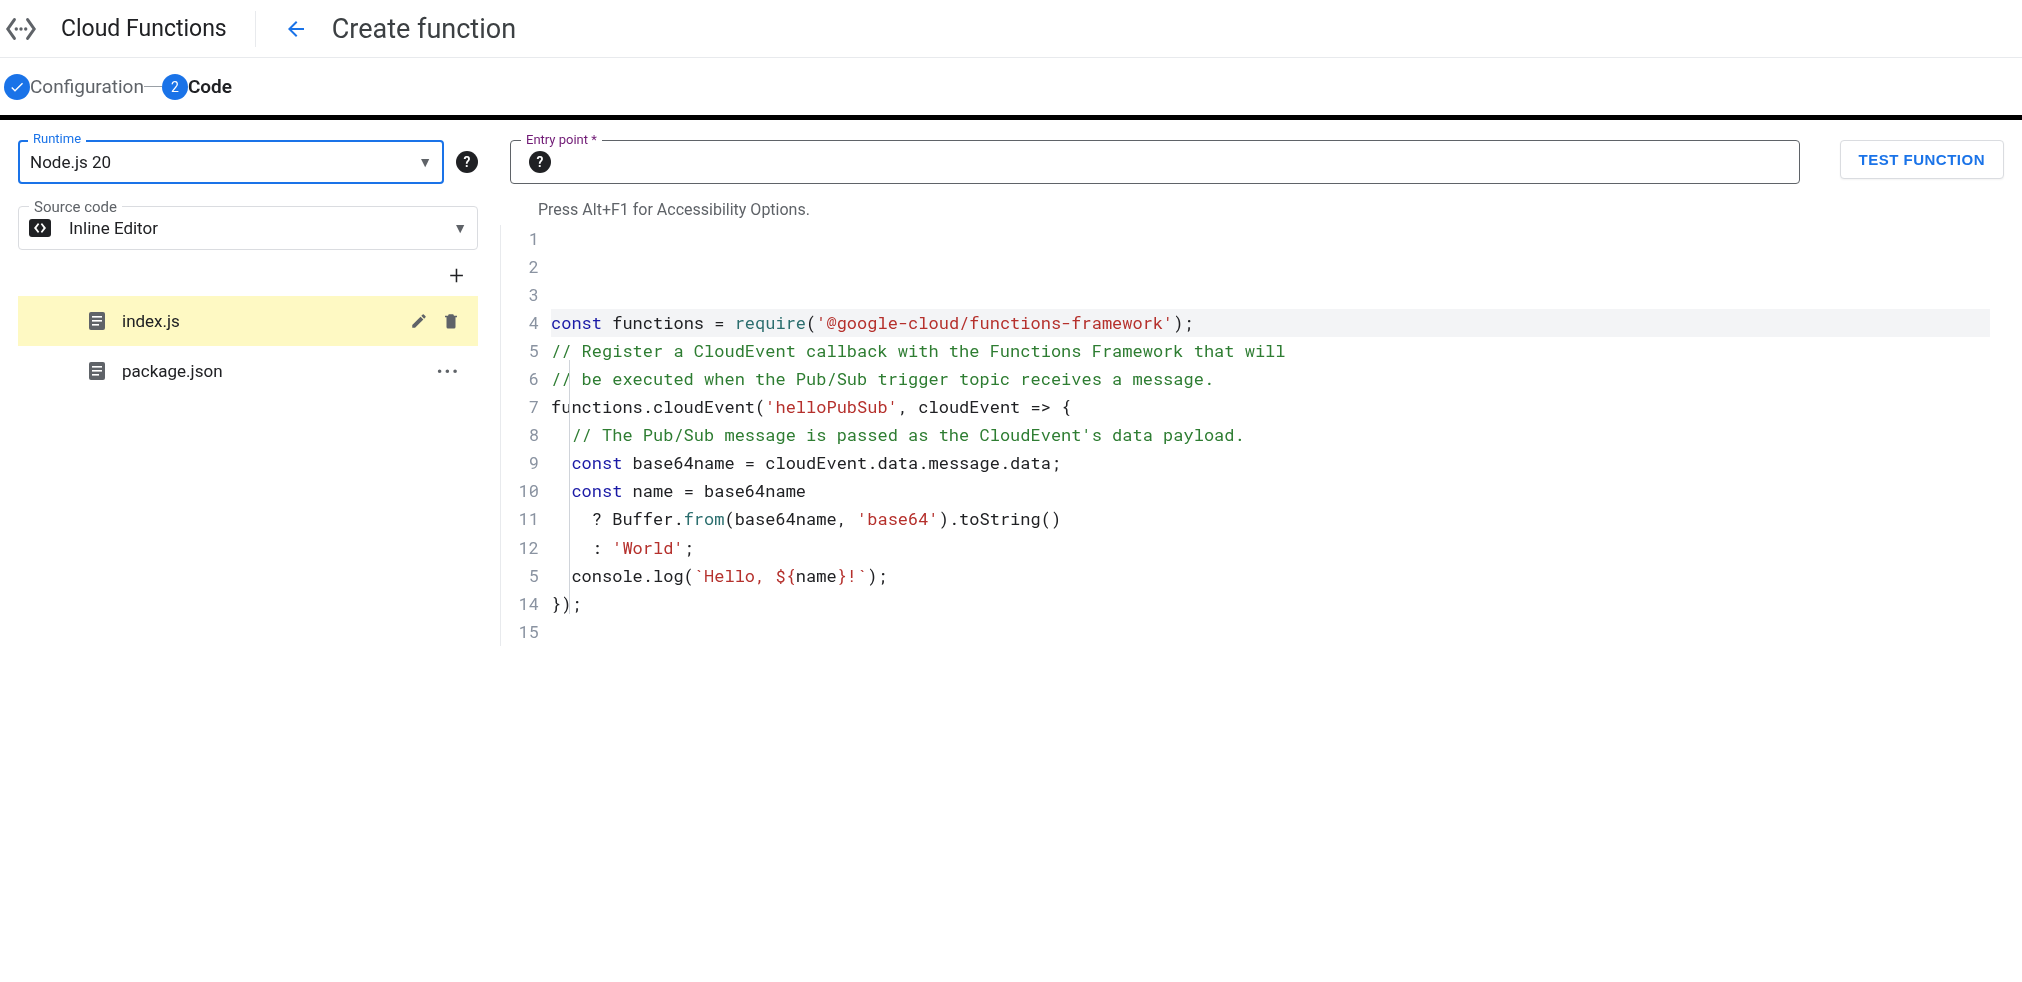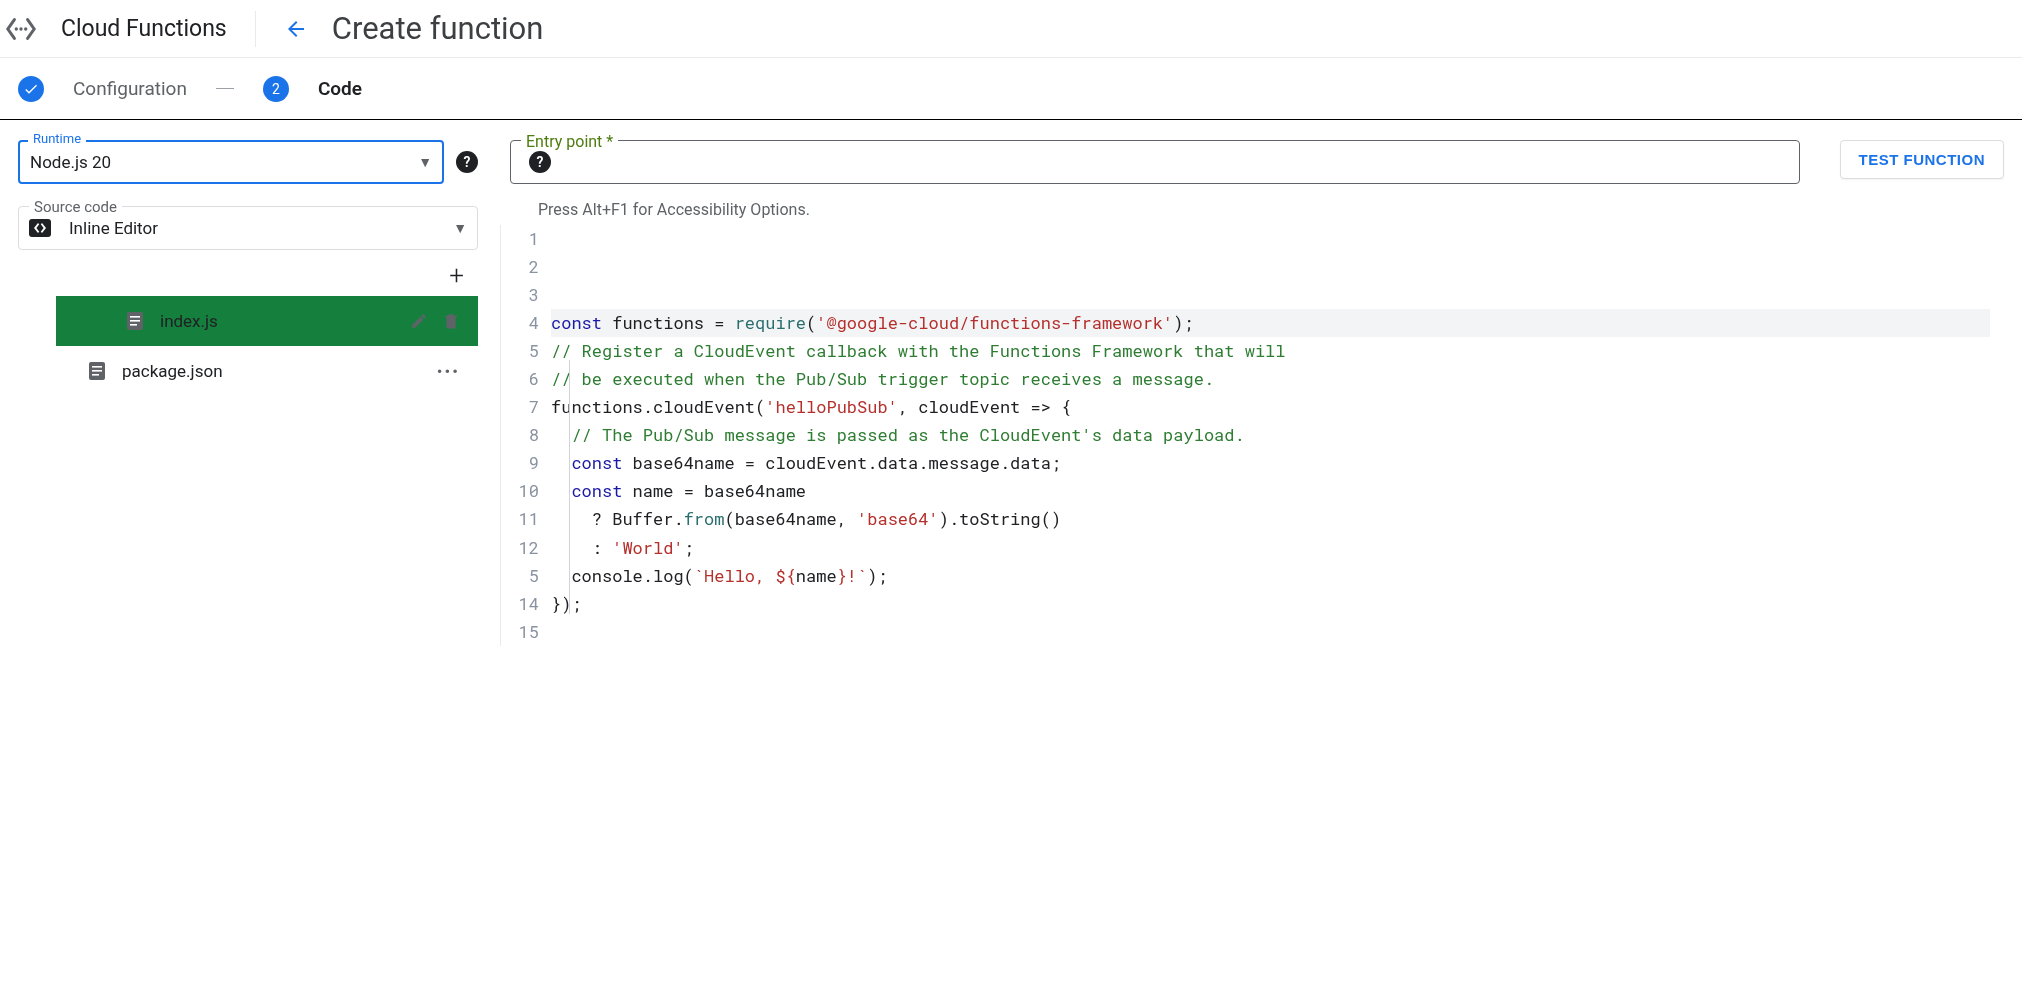--- a/index.html
+++ b/index.html
@@ -3,23 +3,23 @@
 <meta charset="utf-8">
 <style>
 * { box-sizing: border-box; margin: 0; padding: 0; }
 body { font-family: "Google Sans", Roboto, Arial, sans-serif; color: #202124; background: #fff; font-size: 14px; }
 
 .header { display: flex; align-items: center; height: 58px; padding: 0 5px; border-bottom: 1px solid #e8eaed; gap: 24px; }
 .logo-icon { width: 32px; height: 28px; display: flex; align-items: center; justify-content: center; }
 .product-title { font-size: 23px; font-weight: 400; color: #202124; }
 .vsep { width: 1px; height: 36px; background: #e8eaed; margin: 0 4px; }
 .back-icon { width: 24px; height: 24px; display: flex; align-items: center; justify-content: center; cursor: pointer; color: #1a73e8; }
-.page-title { font-size: 31px; font-weight: 400; color: #3c4043; }
-
-.stepper { display: flex; align-items: center; height: 62px; padding: 0 18px; gap: 29px; border-bottom: 1px solid #000000; }
+.page-title { font-size: 27px; font-weight: 400; color: #3c4043; }
+
+.stepper { display: flex; align-items: center; height: 62px; padding: 0 4px; gap: 0; border-bottom: 5px solid #000000; }
 .step-badge { width: 26px; height: 26px; border-radius: 50%; background: #1a73e8; color: #fff; display: flex; align-items: center; justify-content: center; font-size: 14px; }
 .step-label { font-size: 19px; color: #5f6368; }
 .step-label.active { font-weight: 600; color: #202124; }
 .step-conn { width: 18px; height: 1px; background: #9aa0a6; }
 
 .body { display: flex; padding: 20px 18px 0 18px; gap: 32px; }
 .left-col { width: 460px; flex-shrink: 0; }
 .right-col { flex: 1; min-width: 0; }
 
 .field-wrap { position: relative; display: flex; align-items: center; gap: 12px; margin-bottom: 22px; }
@@ -35,31 +35,31 @@
 
 .source-field { border: 1px solid #dadce0; border-radius: 4px; height: 44px; display: flex; align-items: center; padding: 0 10px; position: relative; }
 .source-label { position: absolute; top: -9px; left: 10px; background: #fff; padding: 0 5px; font-size: 15px; color: #5f6368; }
 .code-icon-box { width: 22px; height: 18px; background: #202124; border-radius: 3px; display: flex; align-items: center; justify-content: center; margin-right: 18px; }
 .source-value { flex: 1; font-size: 17px; }
 
 .file-tools { display: flex; justify-content: flex-end; padding: 10px 14px 6px; }
 .add-icon { font-size: 26px; font-weight: 300; color: #202124; cursor: pointer; }
 
 .file-row { display: flex; align-items: center; height: 50px; padding: 0 18px 0 70px; gap: 16px; font-size: 17px; }
-.file-row.selected { background: #15803d; margin-left: 38px; }
+.file-row.selected { background: #fef9c3; }
 .file-icon { color: #5f6368; }
 .file-name { flex: 1; }
 .file-actions { display: flex; gap: 14px; color: #5f6368; }
 .file-action { cursor: pointer; }
 .more-dots { letter-spacing: 2px; }
 
 .right-top { display: flex; align-items: flex-start; gap: 40px; margin-bottom: 14px; }
 .entry-wrap { flex: 1; }
 .entry-box { border: 1px solid #5f6368; border-radius: 4px; height: 44px; display: flex; align-items: center; padding: 0 10px; position: relative; }
-.entry-label { position: absolute; top: -9px; left: 10px; background: #fff; padding: 0 5px; font-size: 16px; color: #4d7c0f; text-align: center; }
+.entry-label { position: absolute; top: -9px; left: 10px; background: #fff; padding: 0 5px; font-size: 13px; color: #701a75; text-align: center; }
 .test-btn { border: 1px solid #dadce0; background: #fff; color: #1a73e8; font-weight: 600; font-size: 15px; letter-spacing: 0.5px; padding: 10px 18px; border-radius: 4px; cursor: pointer; box-shadow: 0 1px 2px rgba(0,0,0,0.05); white-space: nowrap; }
 
 .a11y { font-size: 16px; color: #5f6368; padding: 2px 0 6px 28px; }
 
 .editor { display: flex; font-family: "Roboto Mono", Menlo, Consolas, monospace; font-size: 17px; line-height: 1.65; border-left: 1px solid #e8eaed; margin-left: -10px; }
 .gutter { width: 50px; text-align: right; color: #8a93a1; padding-right: 12px; user-select: none; }
 .code-lines { flex: 1; white-space: pre; padding-right: 14px; position: relative; }
 .code-line { display: block; }
 .line1 { background: #f3f4f6; }
 .indent-guide { position: absolute; left: 18px; top: 135px; width: 1px; height: 254px; background: #d0d4da; }

